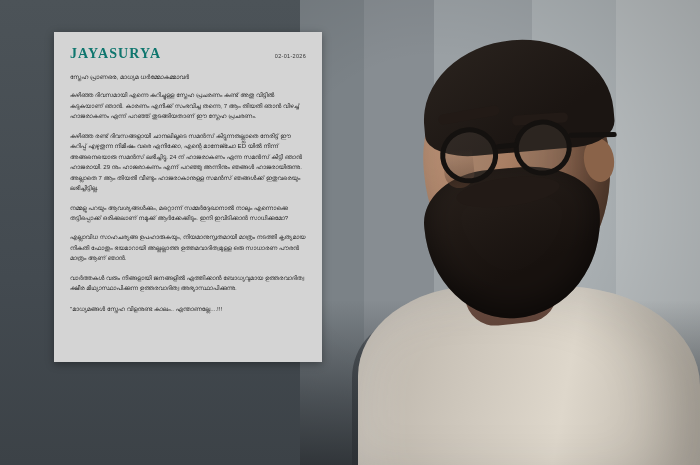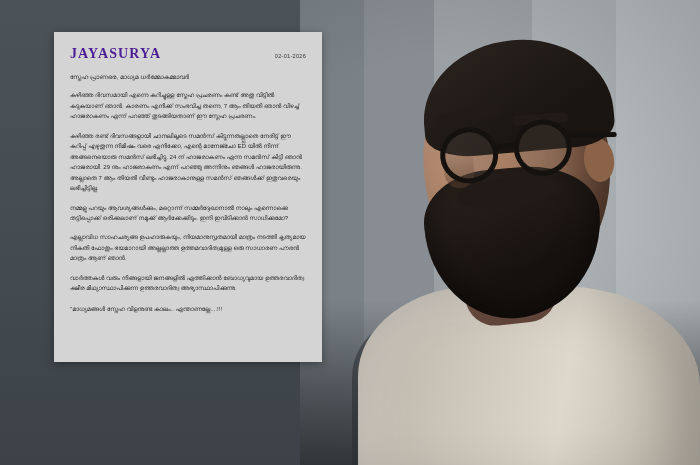--- a/index.html
+++ b/index.html
@@ -220,21 +220,21 @@
     display: flex;
     align-items: baseline;
     justify-content: space-between;
     border-bottom: 0;
     margin-bottom: 10px;
   }
   .note-title {
     font-family: "Liberation Serif", serif;
     font-size: 14px;
     letter-spacing: 1.1px;
-    color: #4c1d95;
+    color: #0f766e;
     font-weight: 700;
   }
   .note-date {
     font-size: 5.5px;
     color: #333;
     letter-spacing: 0.3px;
   }
   .note-salutation {
     font-size: 6.2px;
     color: #2a2a2a;

